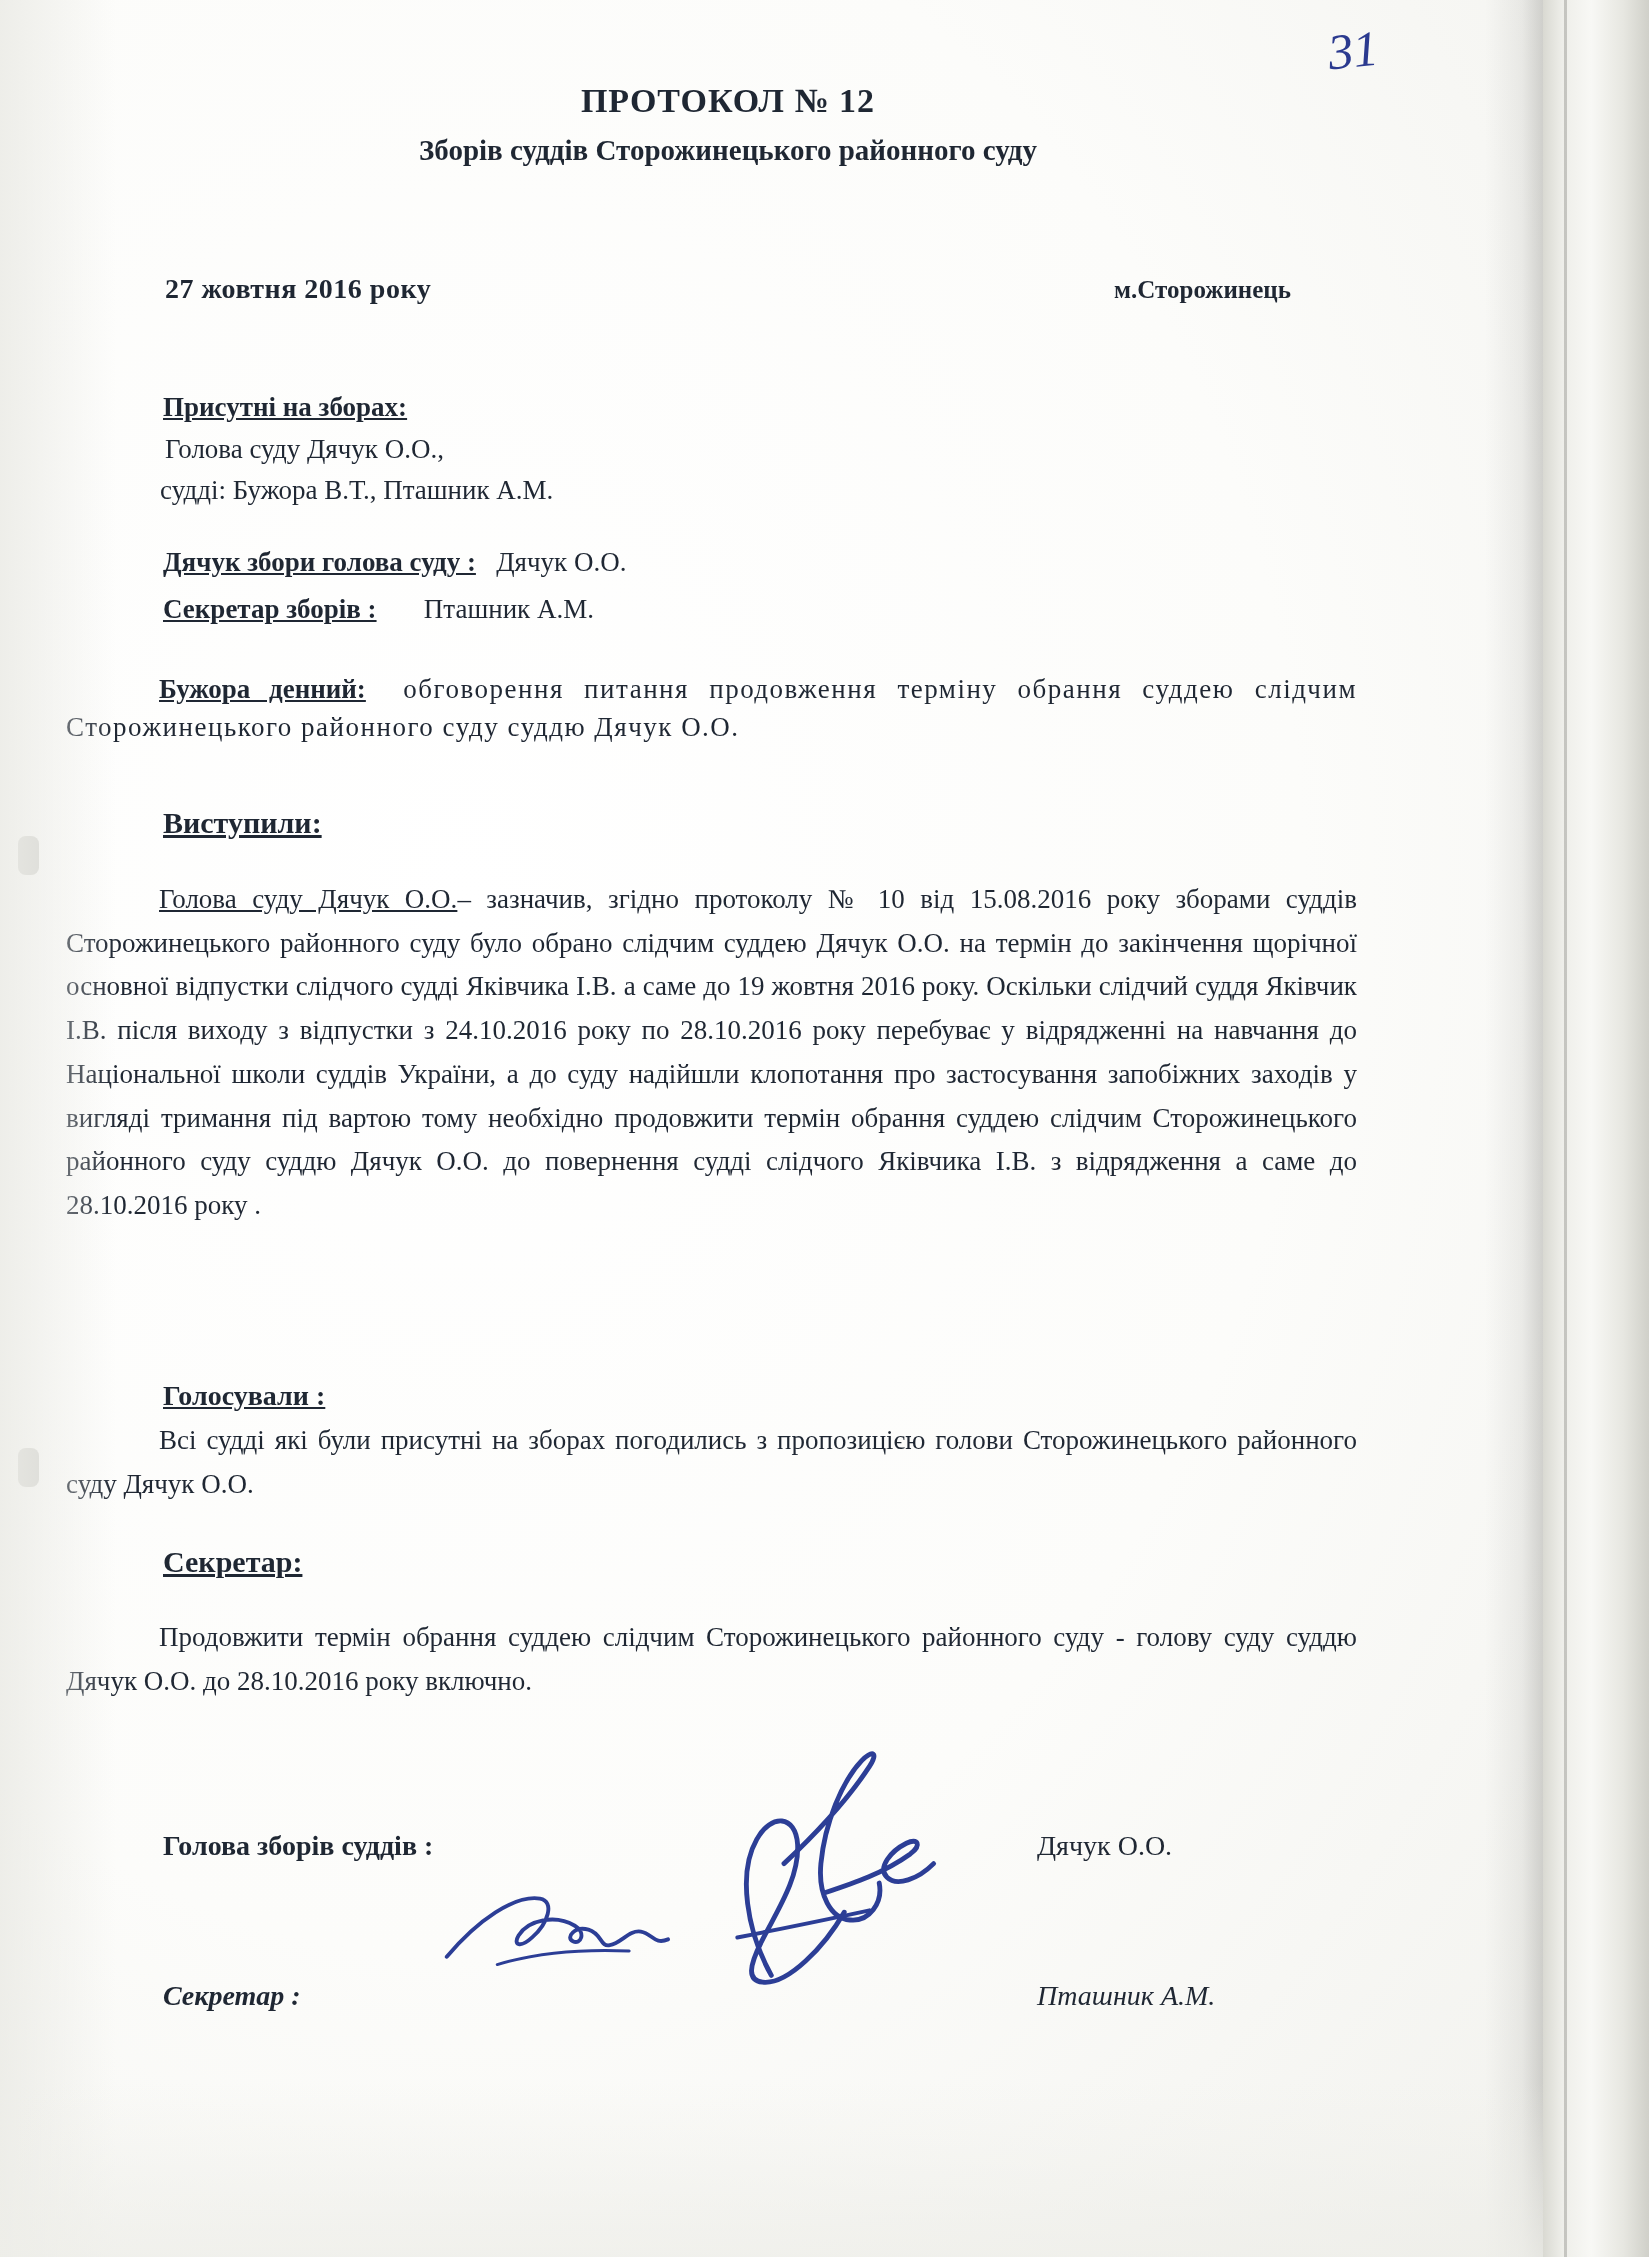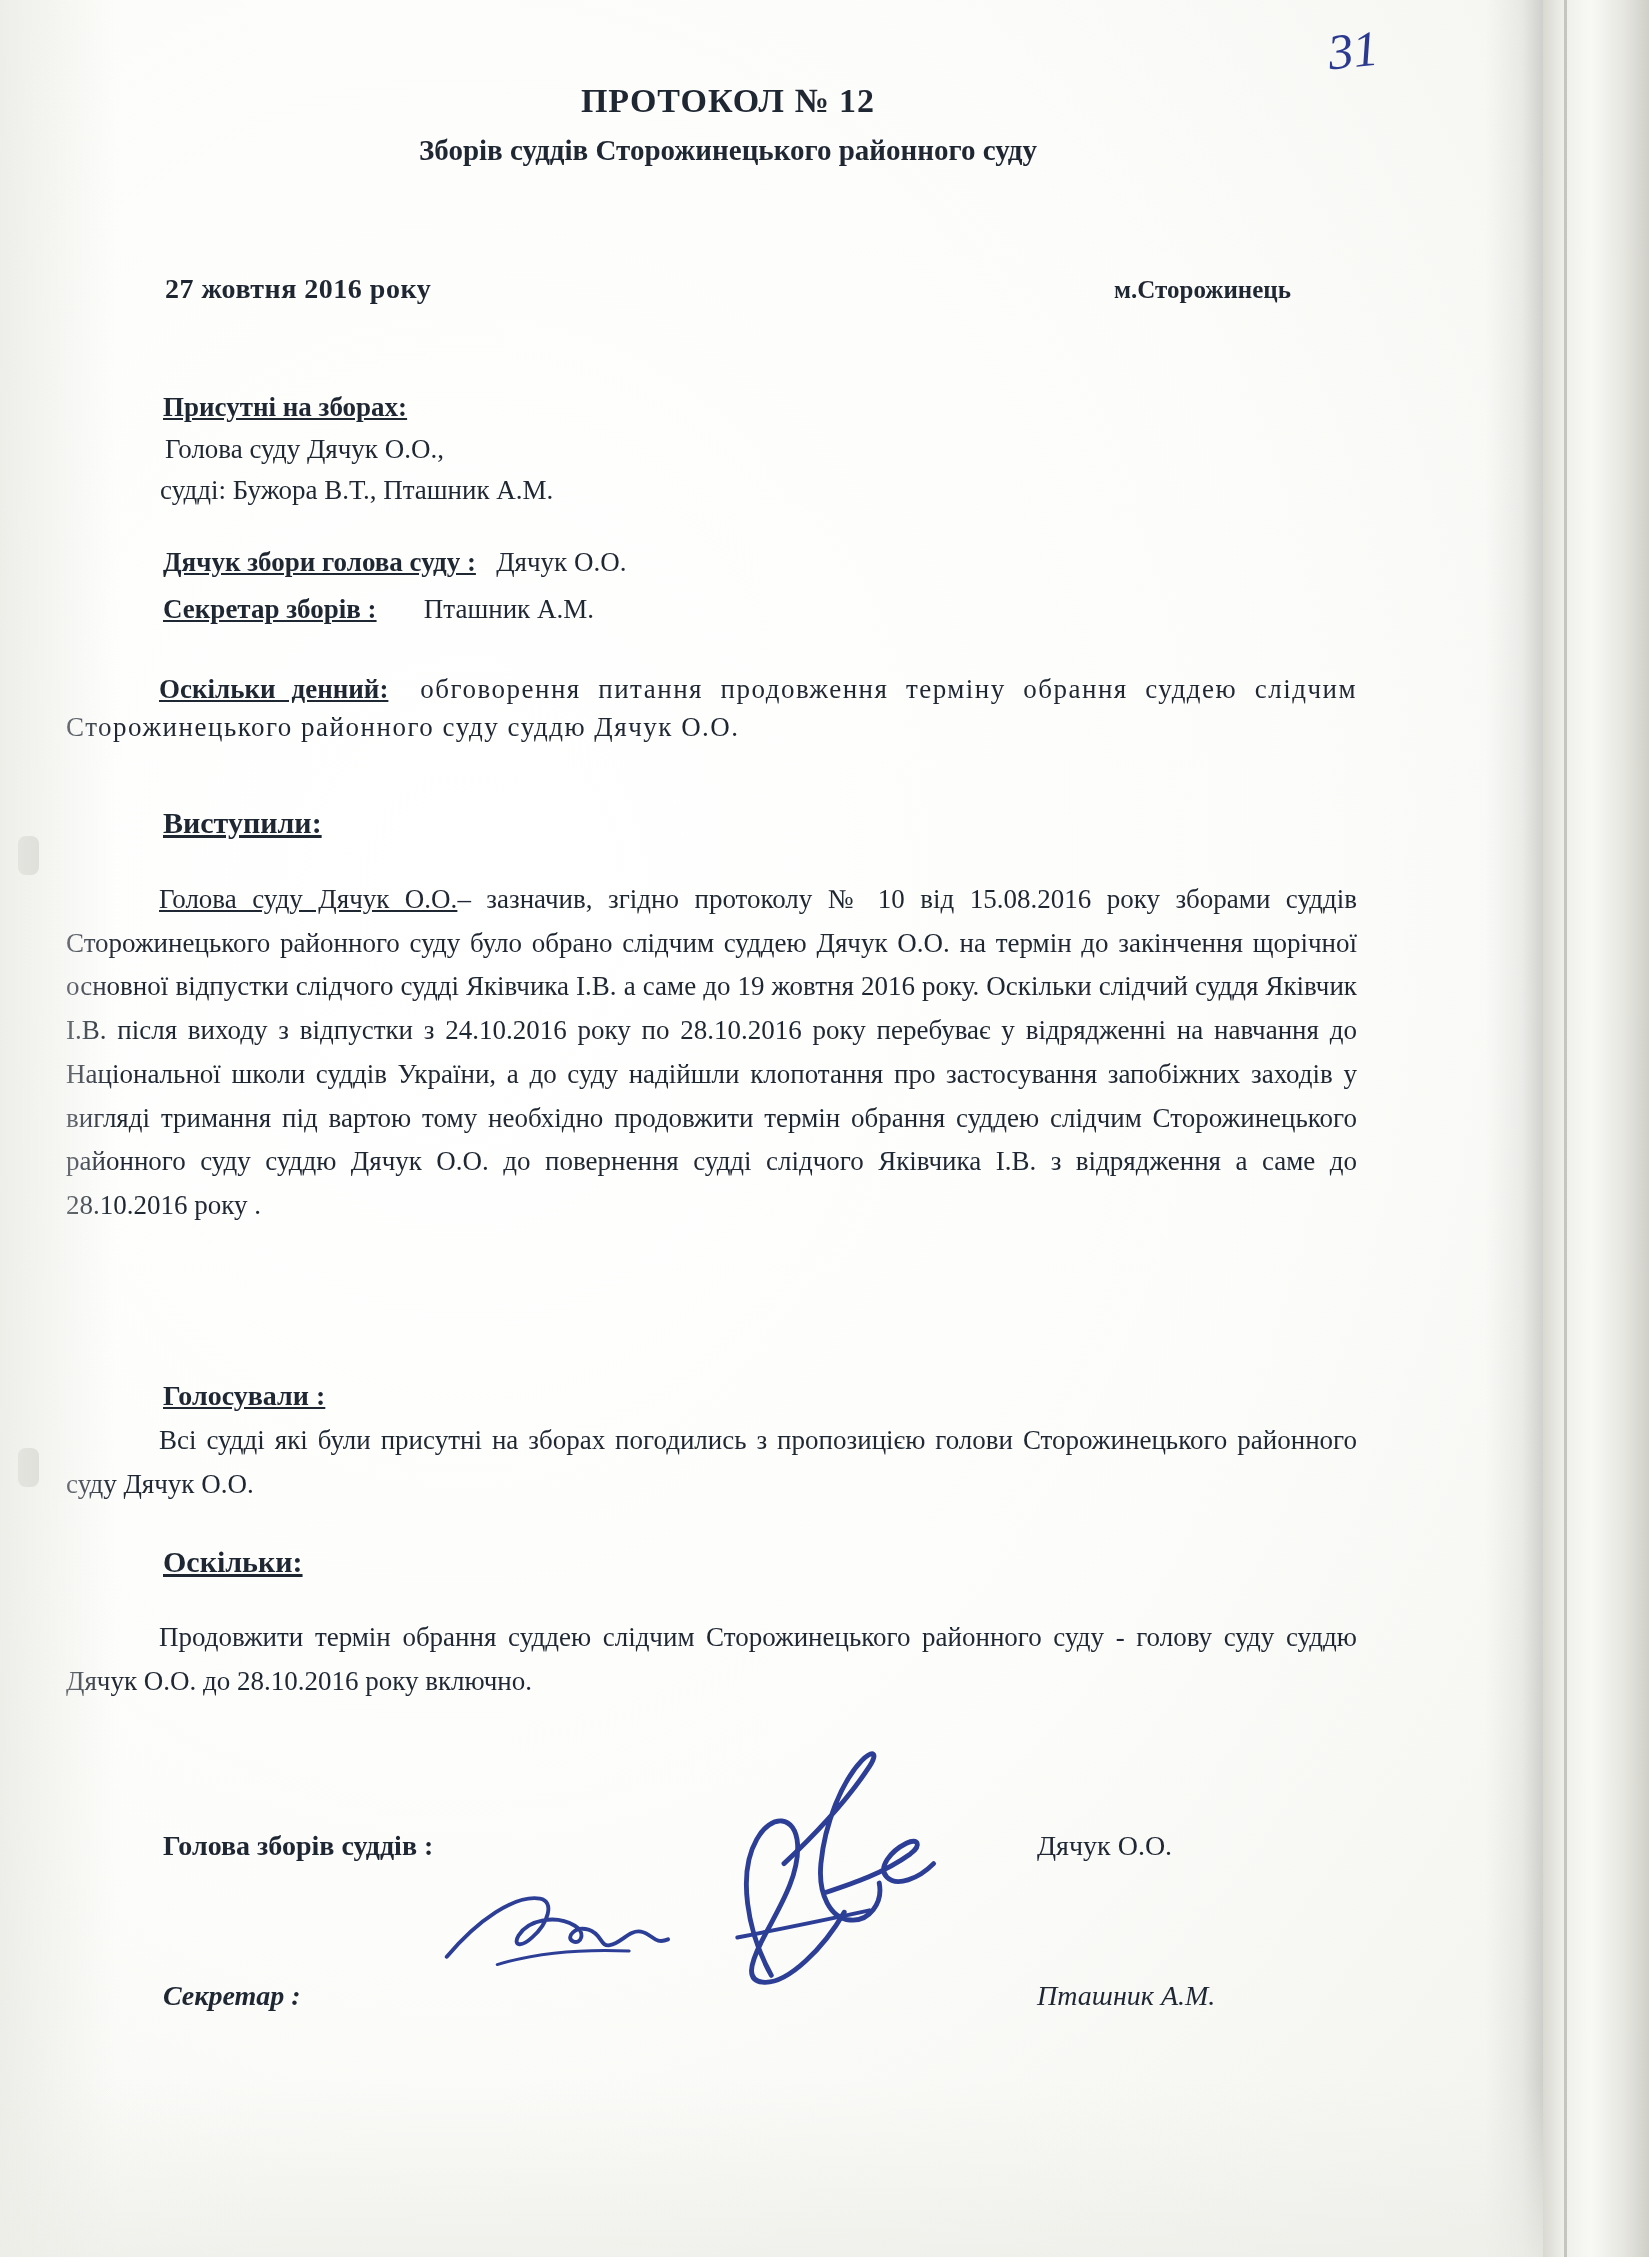--- a/index.html
+++ b/index.html
@@ -214,39 +214,39 @@
       <span class="lbl-u">Дячук збори голова суду :</span>
       <span class="val">&nbsp;&nbsp;</span><span class="val">Дячук  О.О.</span>
     </div>
 
     <div class="blk secr">
       <span class="lbl-u">Секретар зборів :</span>
       <span class="val">&nbsp;&nbsp;&nbsp;&nbsp;&nbsp;&nbsp;</span><span class="val">Пташник А.М.</span>
     </div>
 
     <div class="blk agenda">
-      <span class="lbl-u">Оскільки денний:</span>
+      <span class="lbl-u">Бужора денний:</span>
       <span>&nbsp;</span><span class="spaced">обговорення   питання    продовження терміну обрання суддею слідчим Сторожинецького районного суду  суддю Дячук О.О.</span>
     </div>
 
     <div class="blk spoke-head">
       <span class="lbl-u">Виступили:</span>
     </div>
 
     <div class="para body1">
       <span class="u">Голова суду Дячук  О.О.</span><span>– зазначив, згідно протоколу № 10 від 15.08.2016 року зборами суддів Сторожинецького районного суду було обрано слідчим суддею Дячук О.О.  на термін до закінчення щорічної  основної відпустки слідчого судді Яківчика І.В.  а саме  до 19 жовтня 2016 року. Оскільки слідчий суддя Яківчик І.В. після виходу з відпустки з 24.10.2016 року по 28.10.2016 року перебуває у відрядженні на навчання до Національної школи суддів України, а до суду надійшли клопотання про застосування запобіжних заходів у вигляді тримання під вартою тому необхідно продовжити термін обрання суддею слідчим Сторожинецького районного суду  суддю Дячук О.О.  до  повернення судді слідчого Яківчика І.В. з відрядження а саме до 28.10.2016 року  .</span>
     </div>
 
     <div class="blk vote-head">
       <span class="lbl-u">Голосували :</span>
     </div>
     <div class="para vote">Всі судді які були присутні на зборах   погодились з пропозицією голови Сторожинецького районного суду Дячук  О.О.</div>
 
     <div class="blk dec-head">
-      <span class="lbl-u">Оскільки:</span>
+      <span class="lbl-u">Секретар:</span>
     </div>
     <div class="para dec">Продовжити термін обрання суддею слідчим Сторожинецького районного суду  - голову суду суддю Дячук О.О.  до  28.10.2016 року  включно.</div>
 
     <div class="sign-row r1">
       <span class="role">Голова зборів суддів :</span>
       <span class="who">Дячук   О.О.</span>
     </div>
     <div class="sign-row r2">
       <span class="role">Секретар :</span>
       <span class="who">Пташник А.М.</span>

